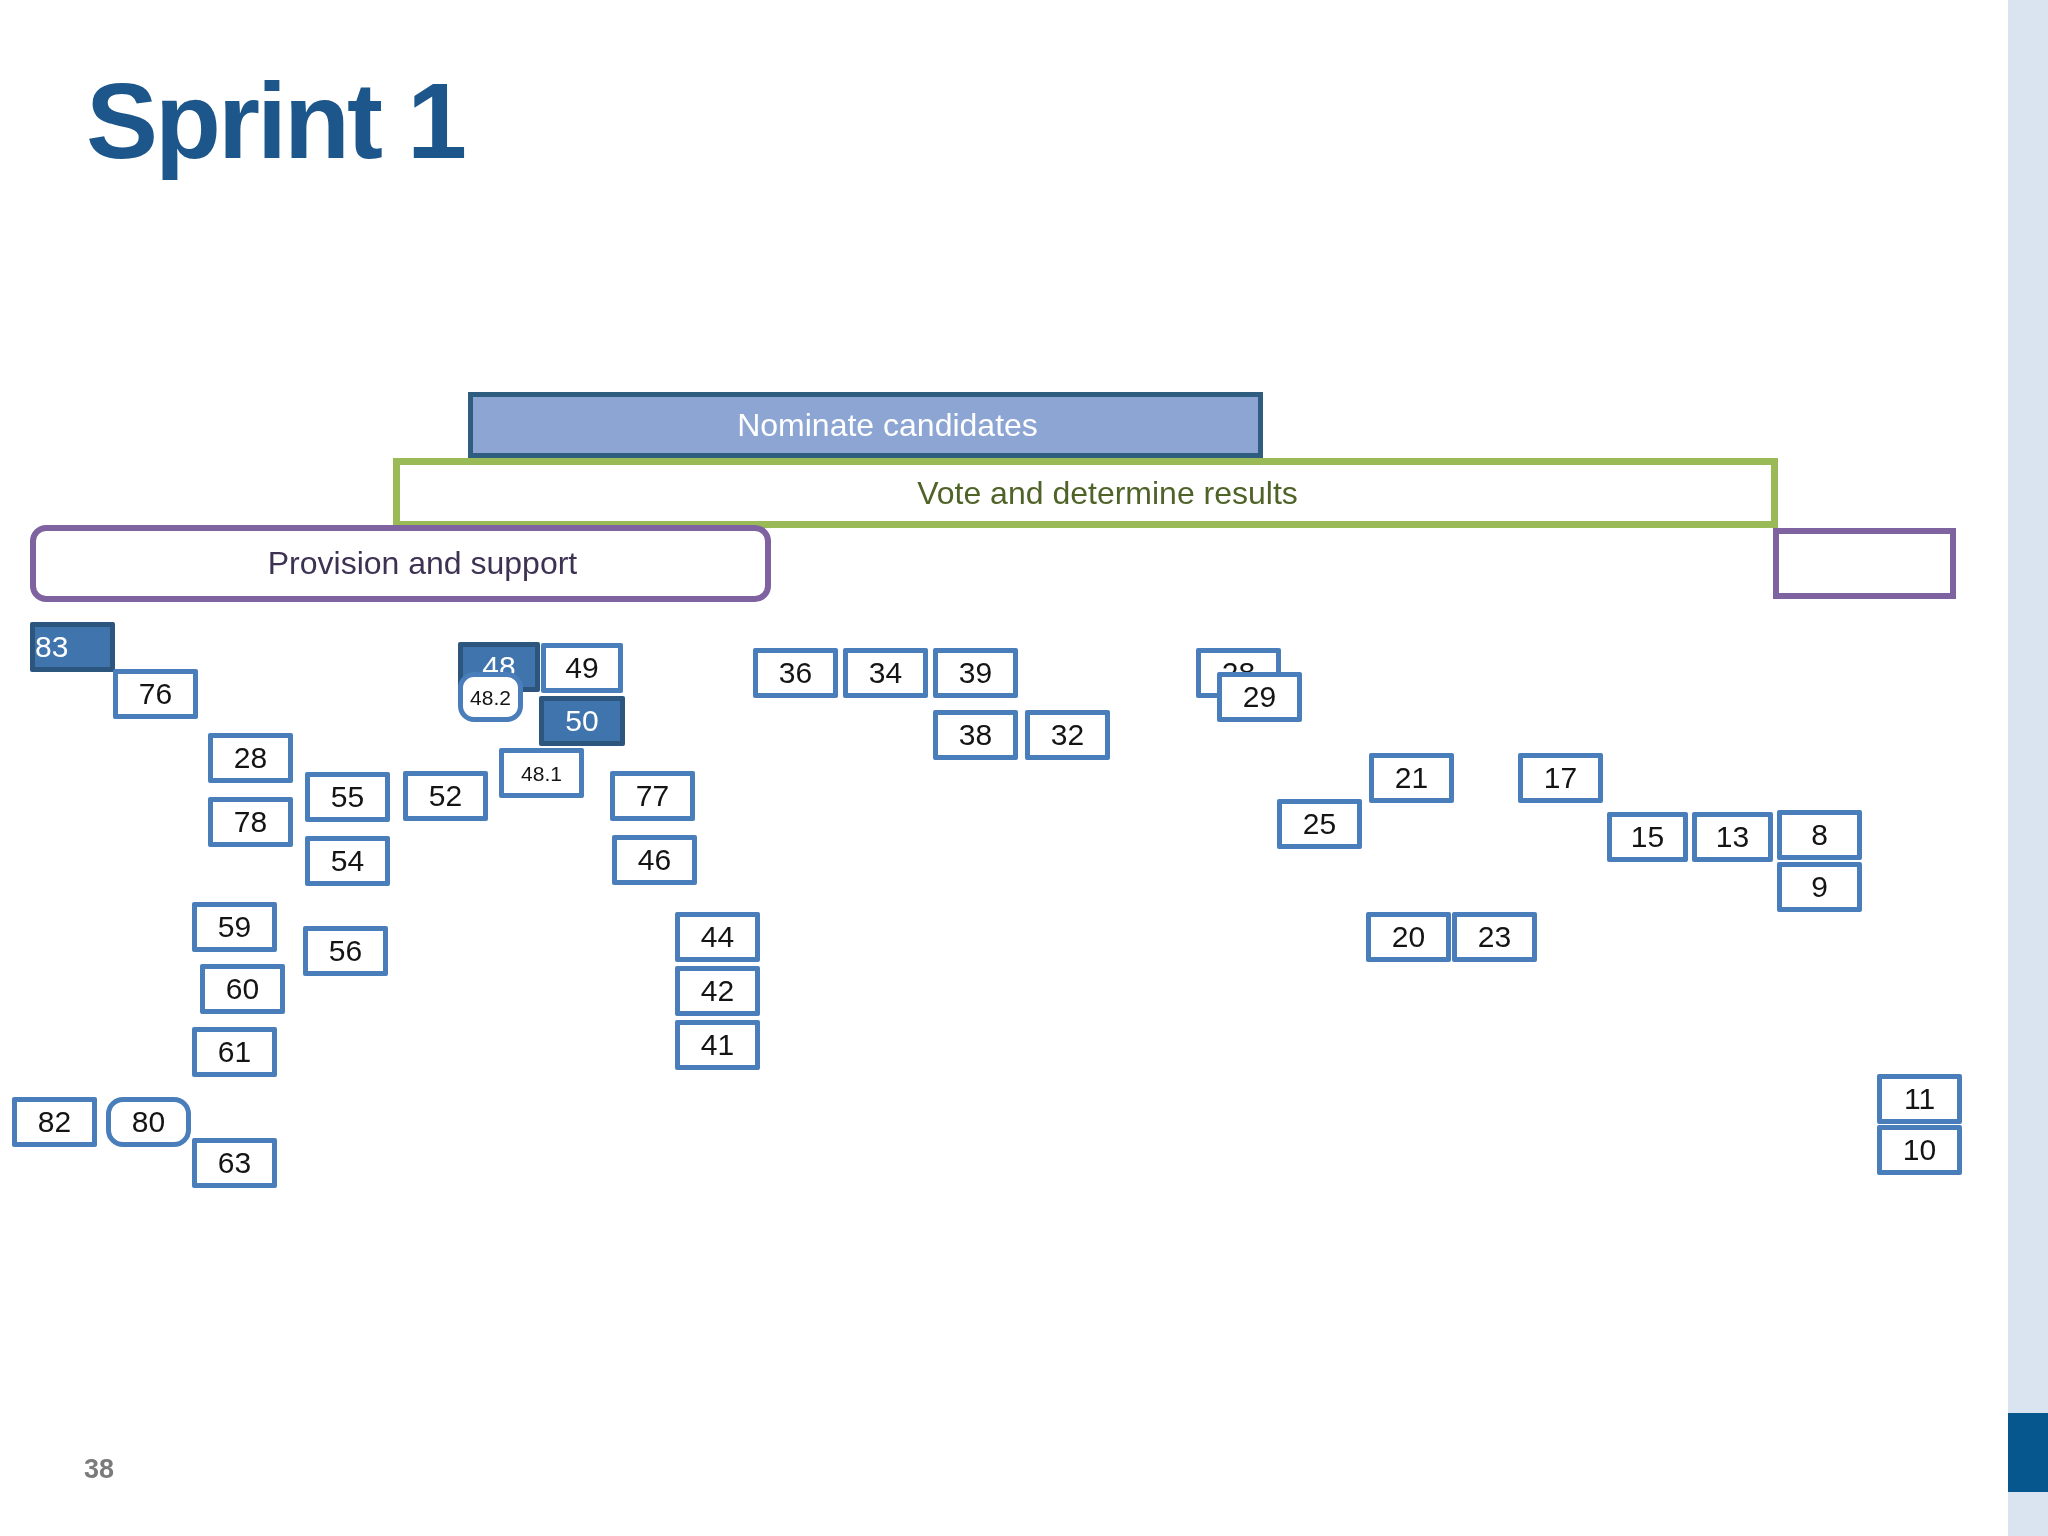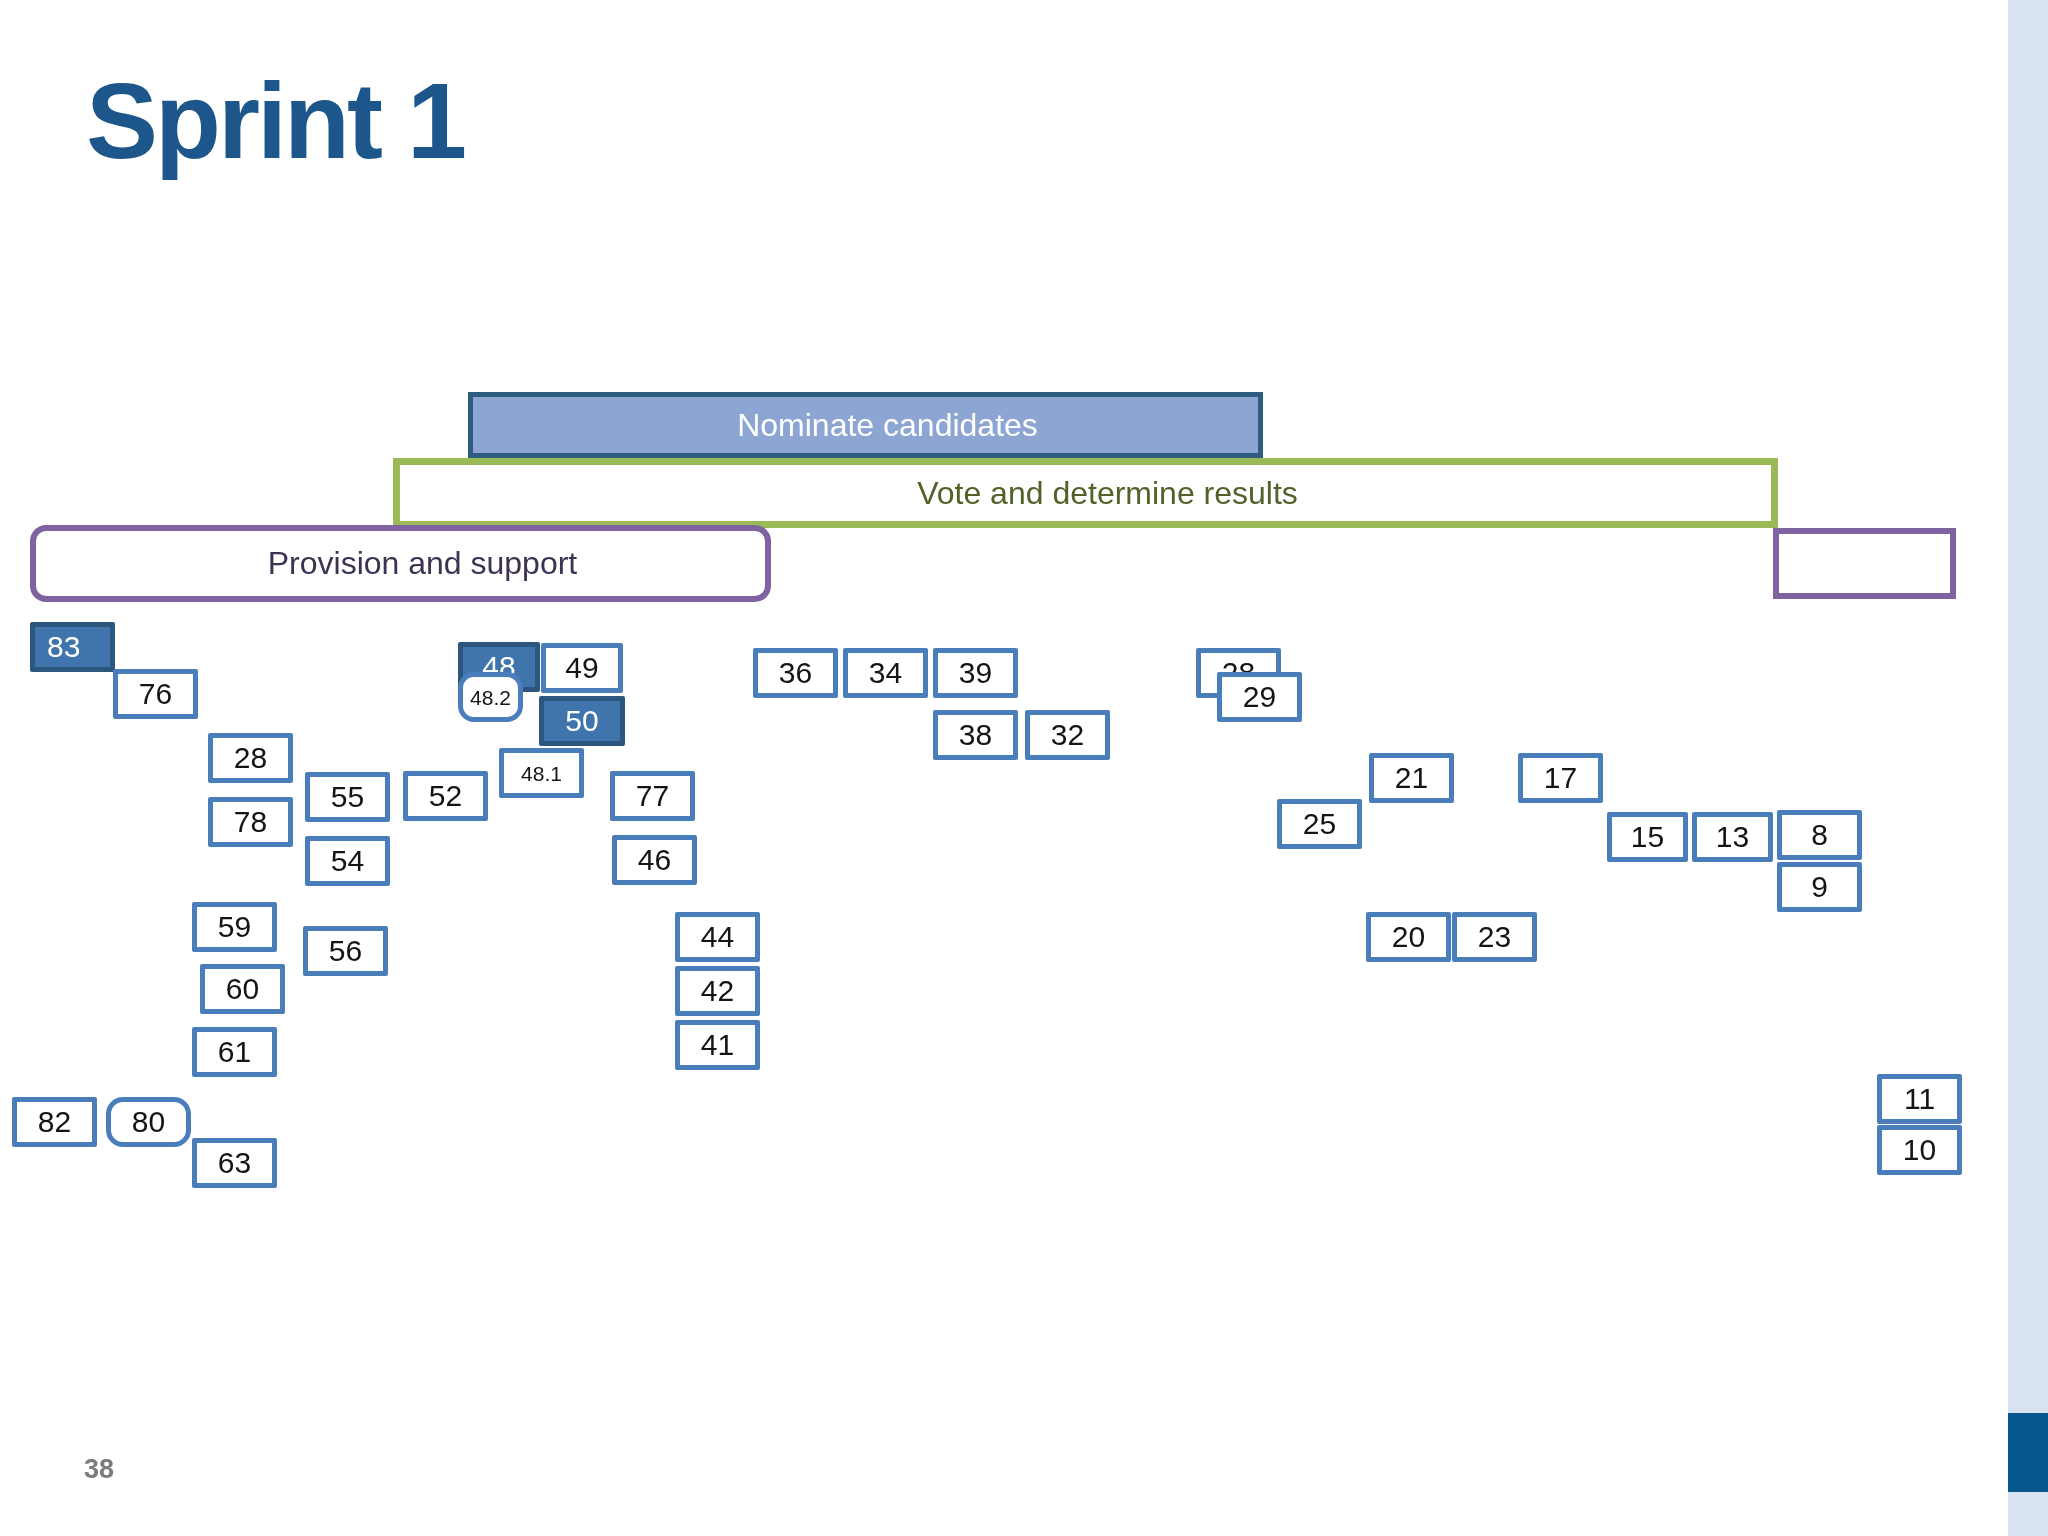--- a/index.html
+++ b/index.html
@@ -47,21 +47,21 @@
     box-sizing:border-box;
     display:flex; align-items:center; justify-content:center;
     font-size:30px; color:#141414; line-height:1;
   }
   .card.filled {
     background:var(--card-filled-bg);
     border-color:var(--card-filled-border);
     color:#ffffff;
   }
   .card.small { font-size:21px; }
-  .card.align-left { justify-content:flex-start; padding-left:12px; }
+  .card.align-left { justify-content:flex-start; }
   .page-number {
     position:absolute; left:84px; top:1454px;
     font-size:27px; font-weight:700;
     color:var(--page-number-text);
   }
   .side-strip {
     position:absolute; right:0; top:0; width:40px; height:1536px;
     background:var(--side-strip); z-index:5;
   }
   .side-block {

